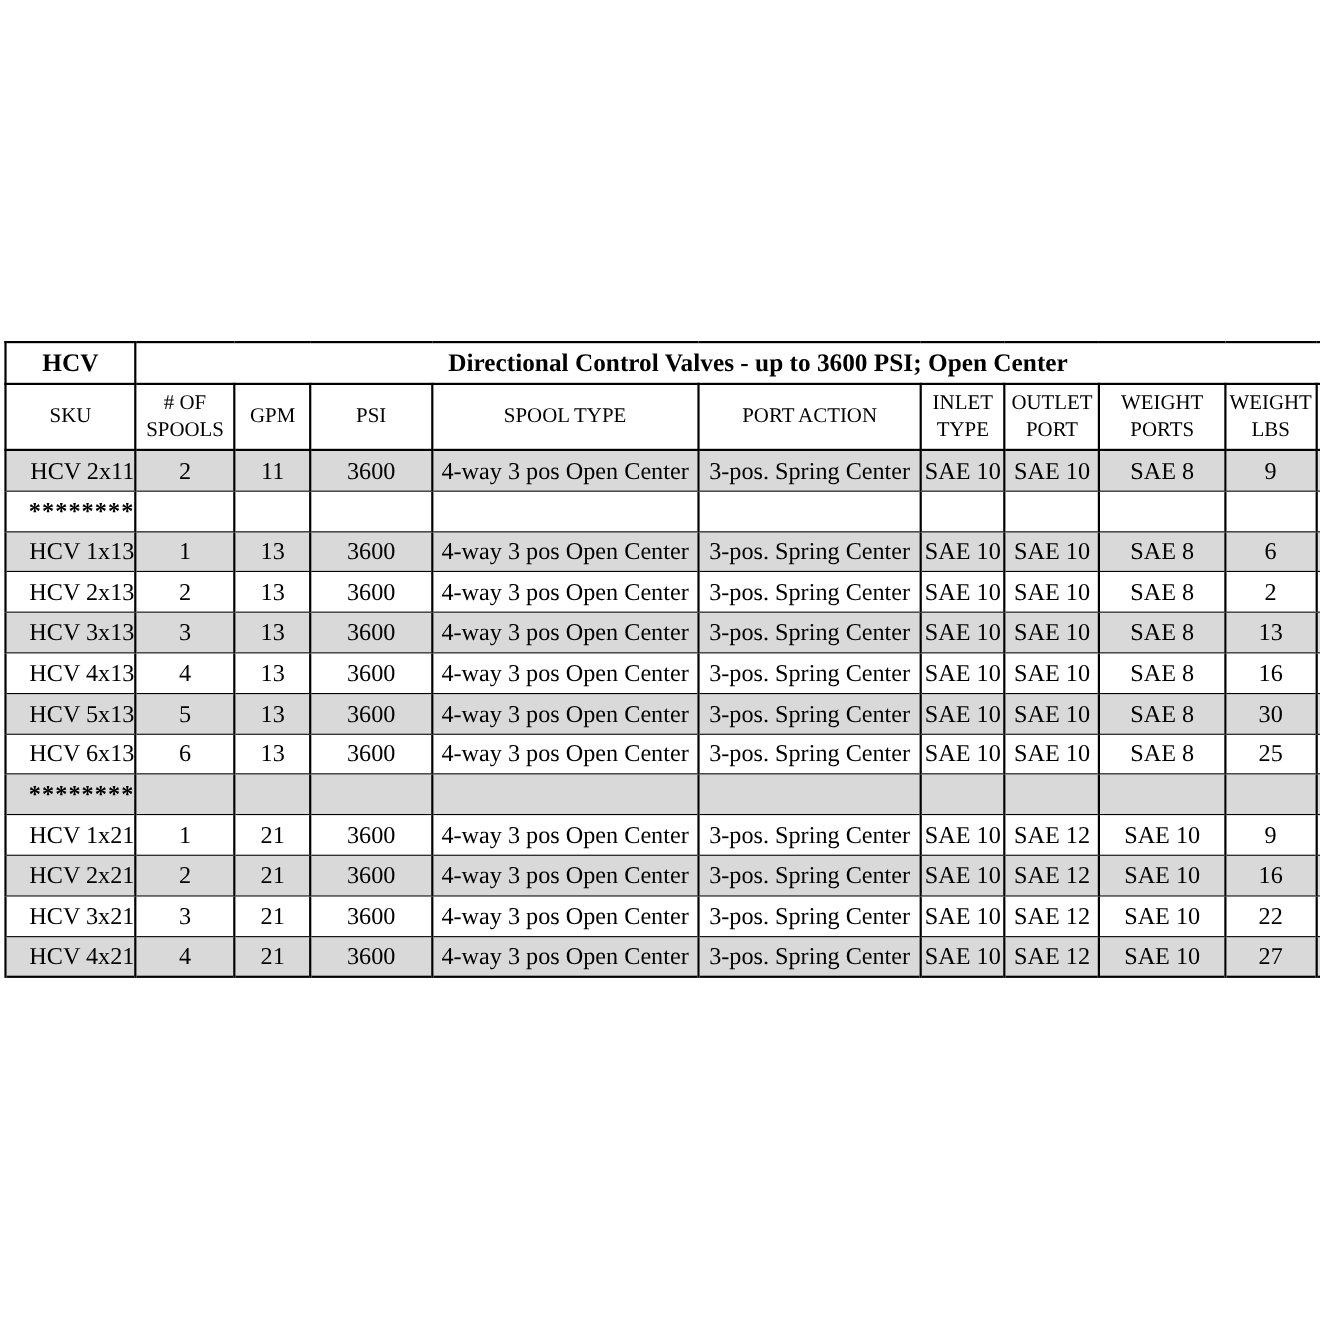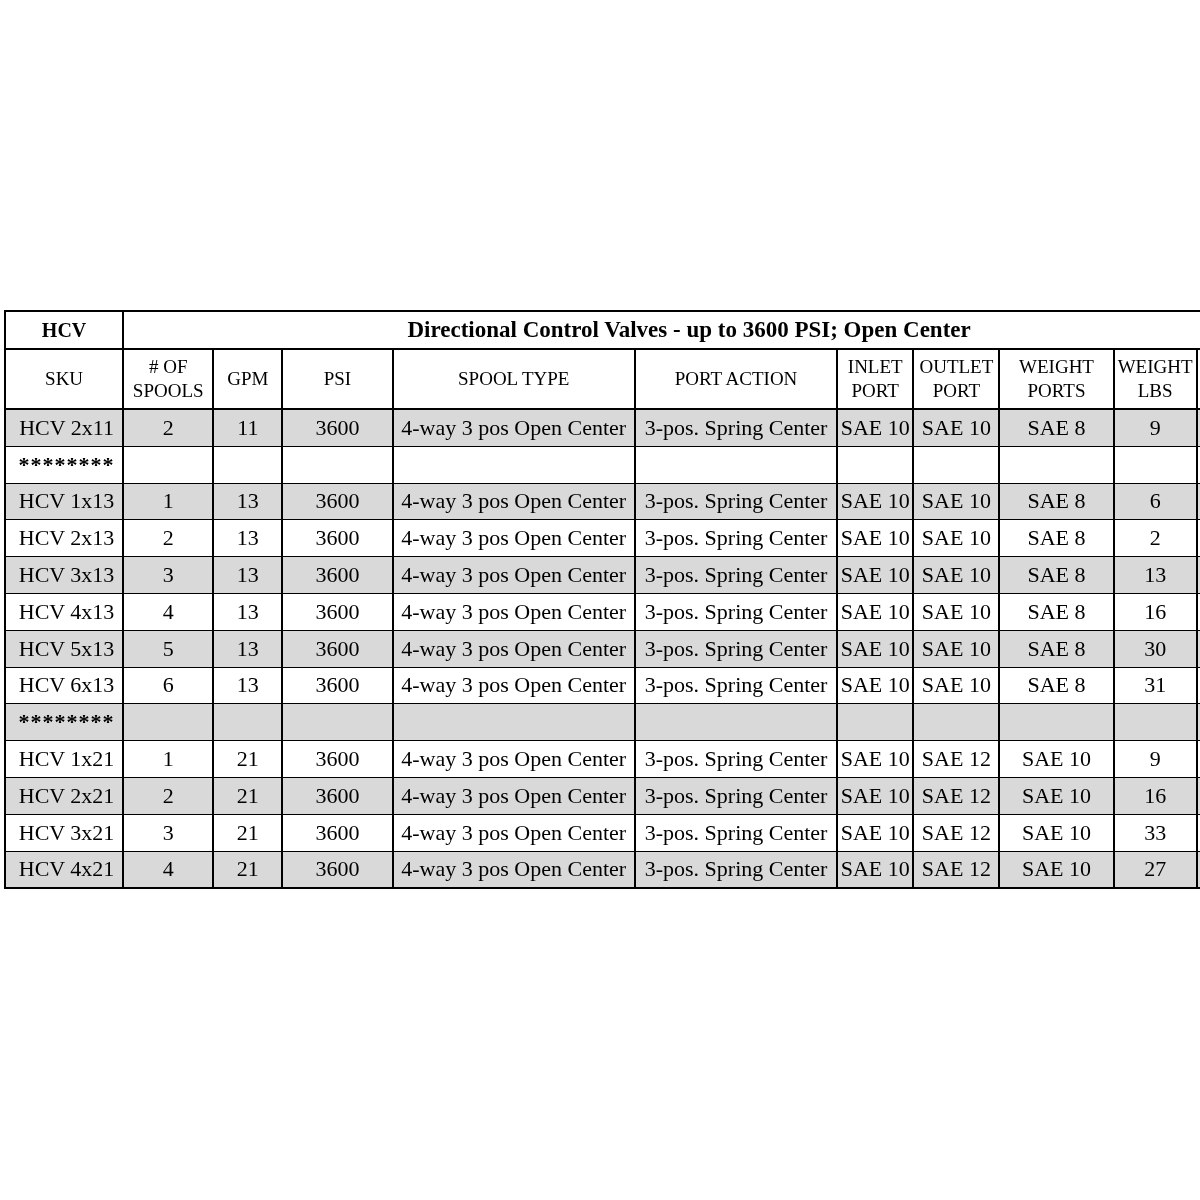--- a/index.html
+++ b/index.html
@@ -40,21 +40,21 @@
     border-bottom: 1px solid #000;
     padding: 0;
     overflow: hidden;
   }
   tr.title-row th {
     border: 2px solid #000;
     height: 36px;
     vertical-align: middle;
   }
   th.brand {
-    font-size: 20px;
+    font-size: 23px;
     font-weight: bold;
     text-align: center;
   }
   th.doc-title {
     font-size: 23px;
     font-weight: bold;
     text-align: center;
   }
   tr.head-row th {
     border-top: 2px solid #000;
@@ -68,21 +68,21 @@
     white-space: normal;
   }
   tbody td {
     height: 35.8px;
     font-size: 22px;
     text-align: center;
     vertical-align: middle;
     white-space: nowrap;
   }
   tbody td.sku {
-    text-align: center;
+    text-align: right;
     padding-left: 5px;
   }
   tbody td.stars {
     font-weight: bold;
     letter-spacing: 1px;
   }
   tbody tr:nth-child(odd) td {
     background: #d9d9d9;
   }
   table.spec {
@@ -113,21 +113,21 @@
           <th class="brand">HCV</th>
           <th class="doc-title" colspan="10">Directional Control Valves - up to 3600 PSI; Open Center</th>
         </tr>
         <tr class="head-row" id="head-row">
             <th>SKU</th>
             <th># OF SPOOLS</th>
             <th>GPM</th>
             <th>PSI</th>
             <th>SPOOL TYPE</th>
             <th>PORT ACTION</th>
-            <th>INLET PORT</th>
+            <th>INLET TYPE</th>
             <th>OUTLET PORT</th>
             <th>WEIGHT PORTS</th>
             <th>WEIGHT LBS</th>
             <th></th>
           </tr>
       </thead>
       <tbody id="table-body">
           <tr>
             <td class="sku">HCV 2x11</td>
             <td>2</td>
@@ -222,21 +222,21 @@
           <tr>
             <td class="sku">HCV 6x13</td>
             <td>6</td>
             <td>13</td>
             <td>3600</td>
             <td>4-way 3 pos Open Center</td>
             <td>3-pos. Spring Center</td>
             <td>SAE 10</td>
             <td>SAE 10</td>
             <td>SAE 8</td>
-            <td>31</td>
+            <td>25</td>
             <td></td>
           </tr>
           <tr>
             <td class="sku stars">********</td>
             <td></td>
             <td></td>
             <td></td>
             <td></td>
             <td></td>
             <td></td>
@@ -274,21 +274,21 @@
           <tr>
             <td class="sku">HCV 3x21</td>
             <td>3</td>
             <td>21</td>
             <td>3600</td>
             <td>4-way 3 pos Open Center</td>
             <td>3-pos. Spring Center</td>
             <td>SAE 10</td>
             <td>SAE 12</td>
             <td>SAE 10</td>
-            <td>33</td>
+            <td>22</td>
             <td></td>
           </tr>
           <tr>
             <td class="sku">HCV 4x21</td>
             <td>4</td>
             <td>21</td>
             <td>3600</td>
             <td>4-way 3 pos Open Center</td>
             <td>3-pos. Spring Center</td>
             <td>SAE 10</td>

